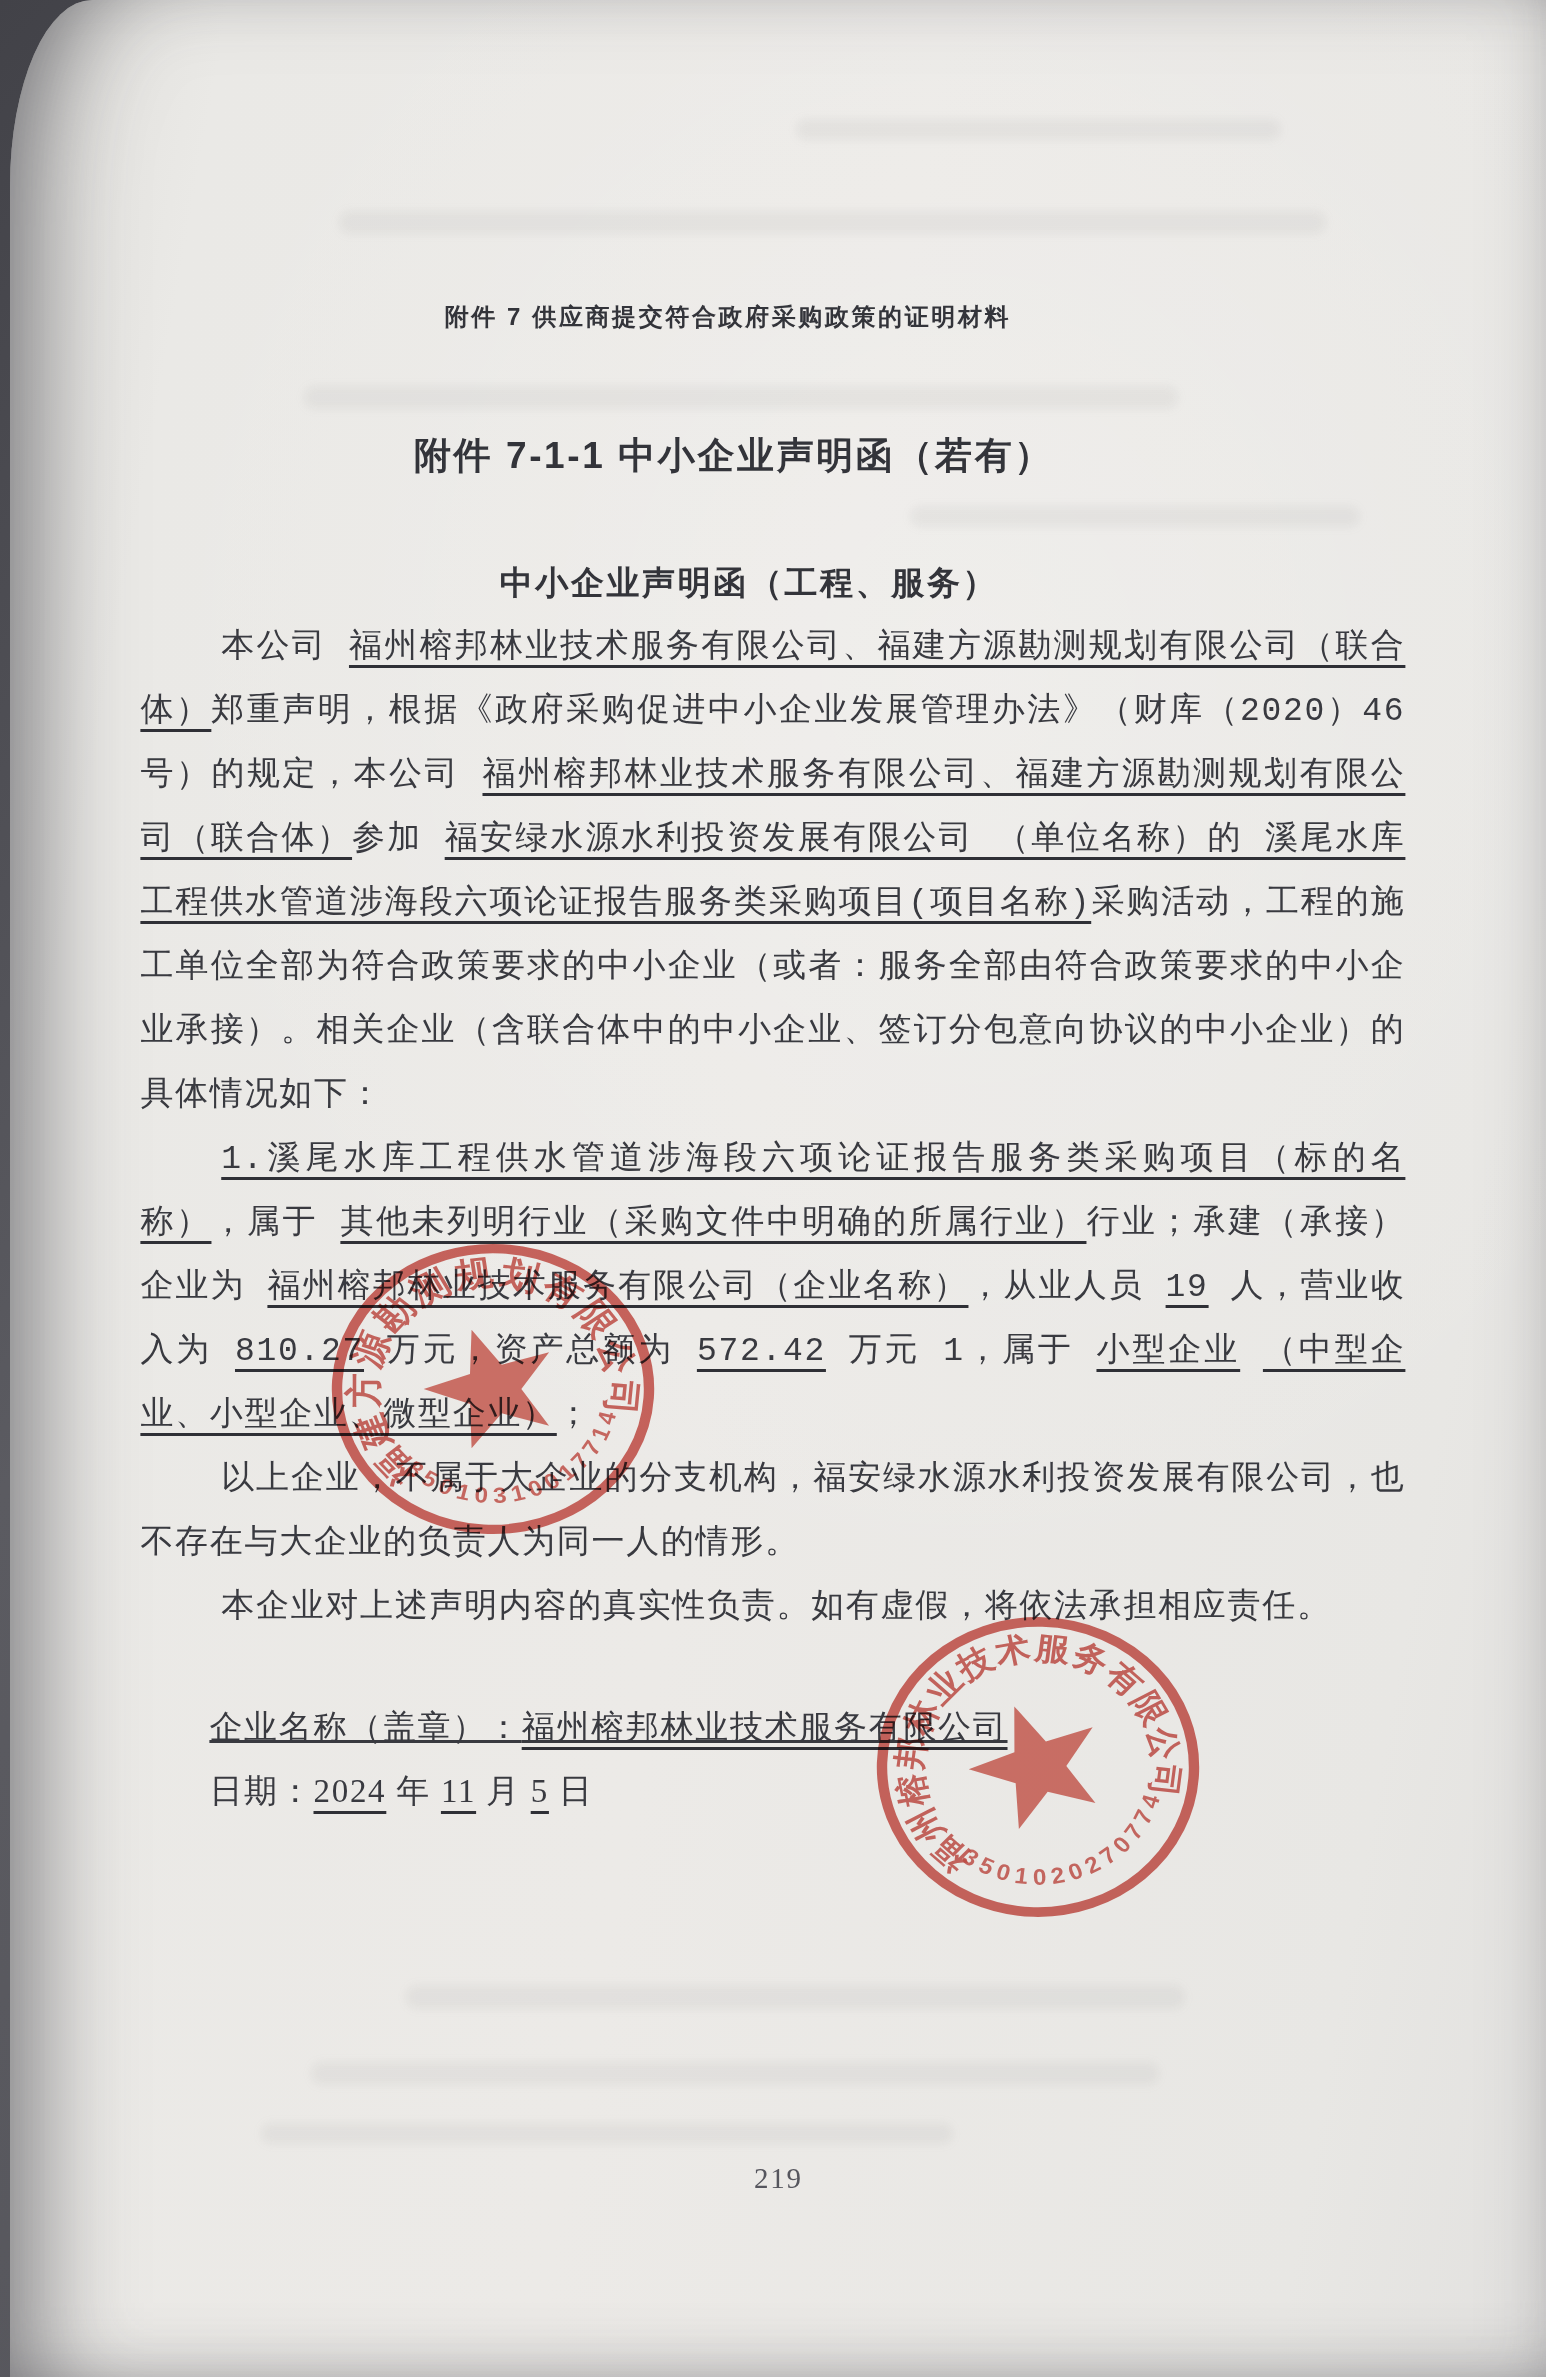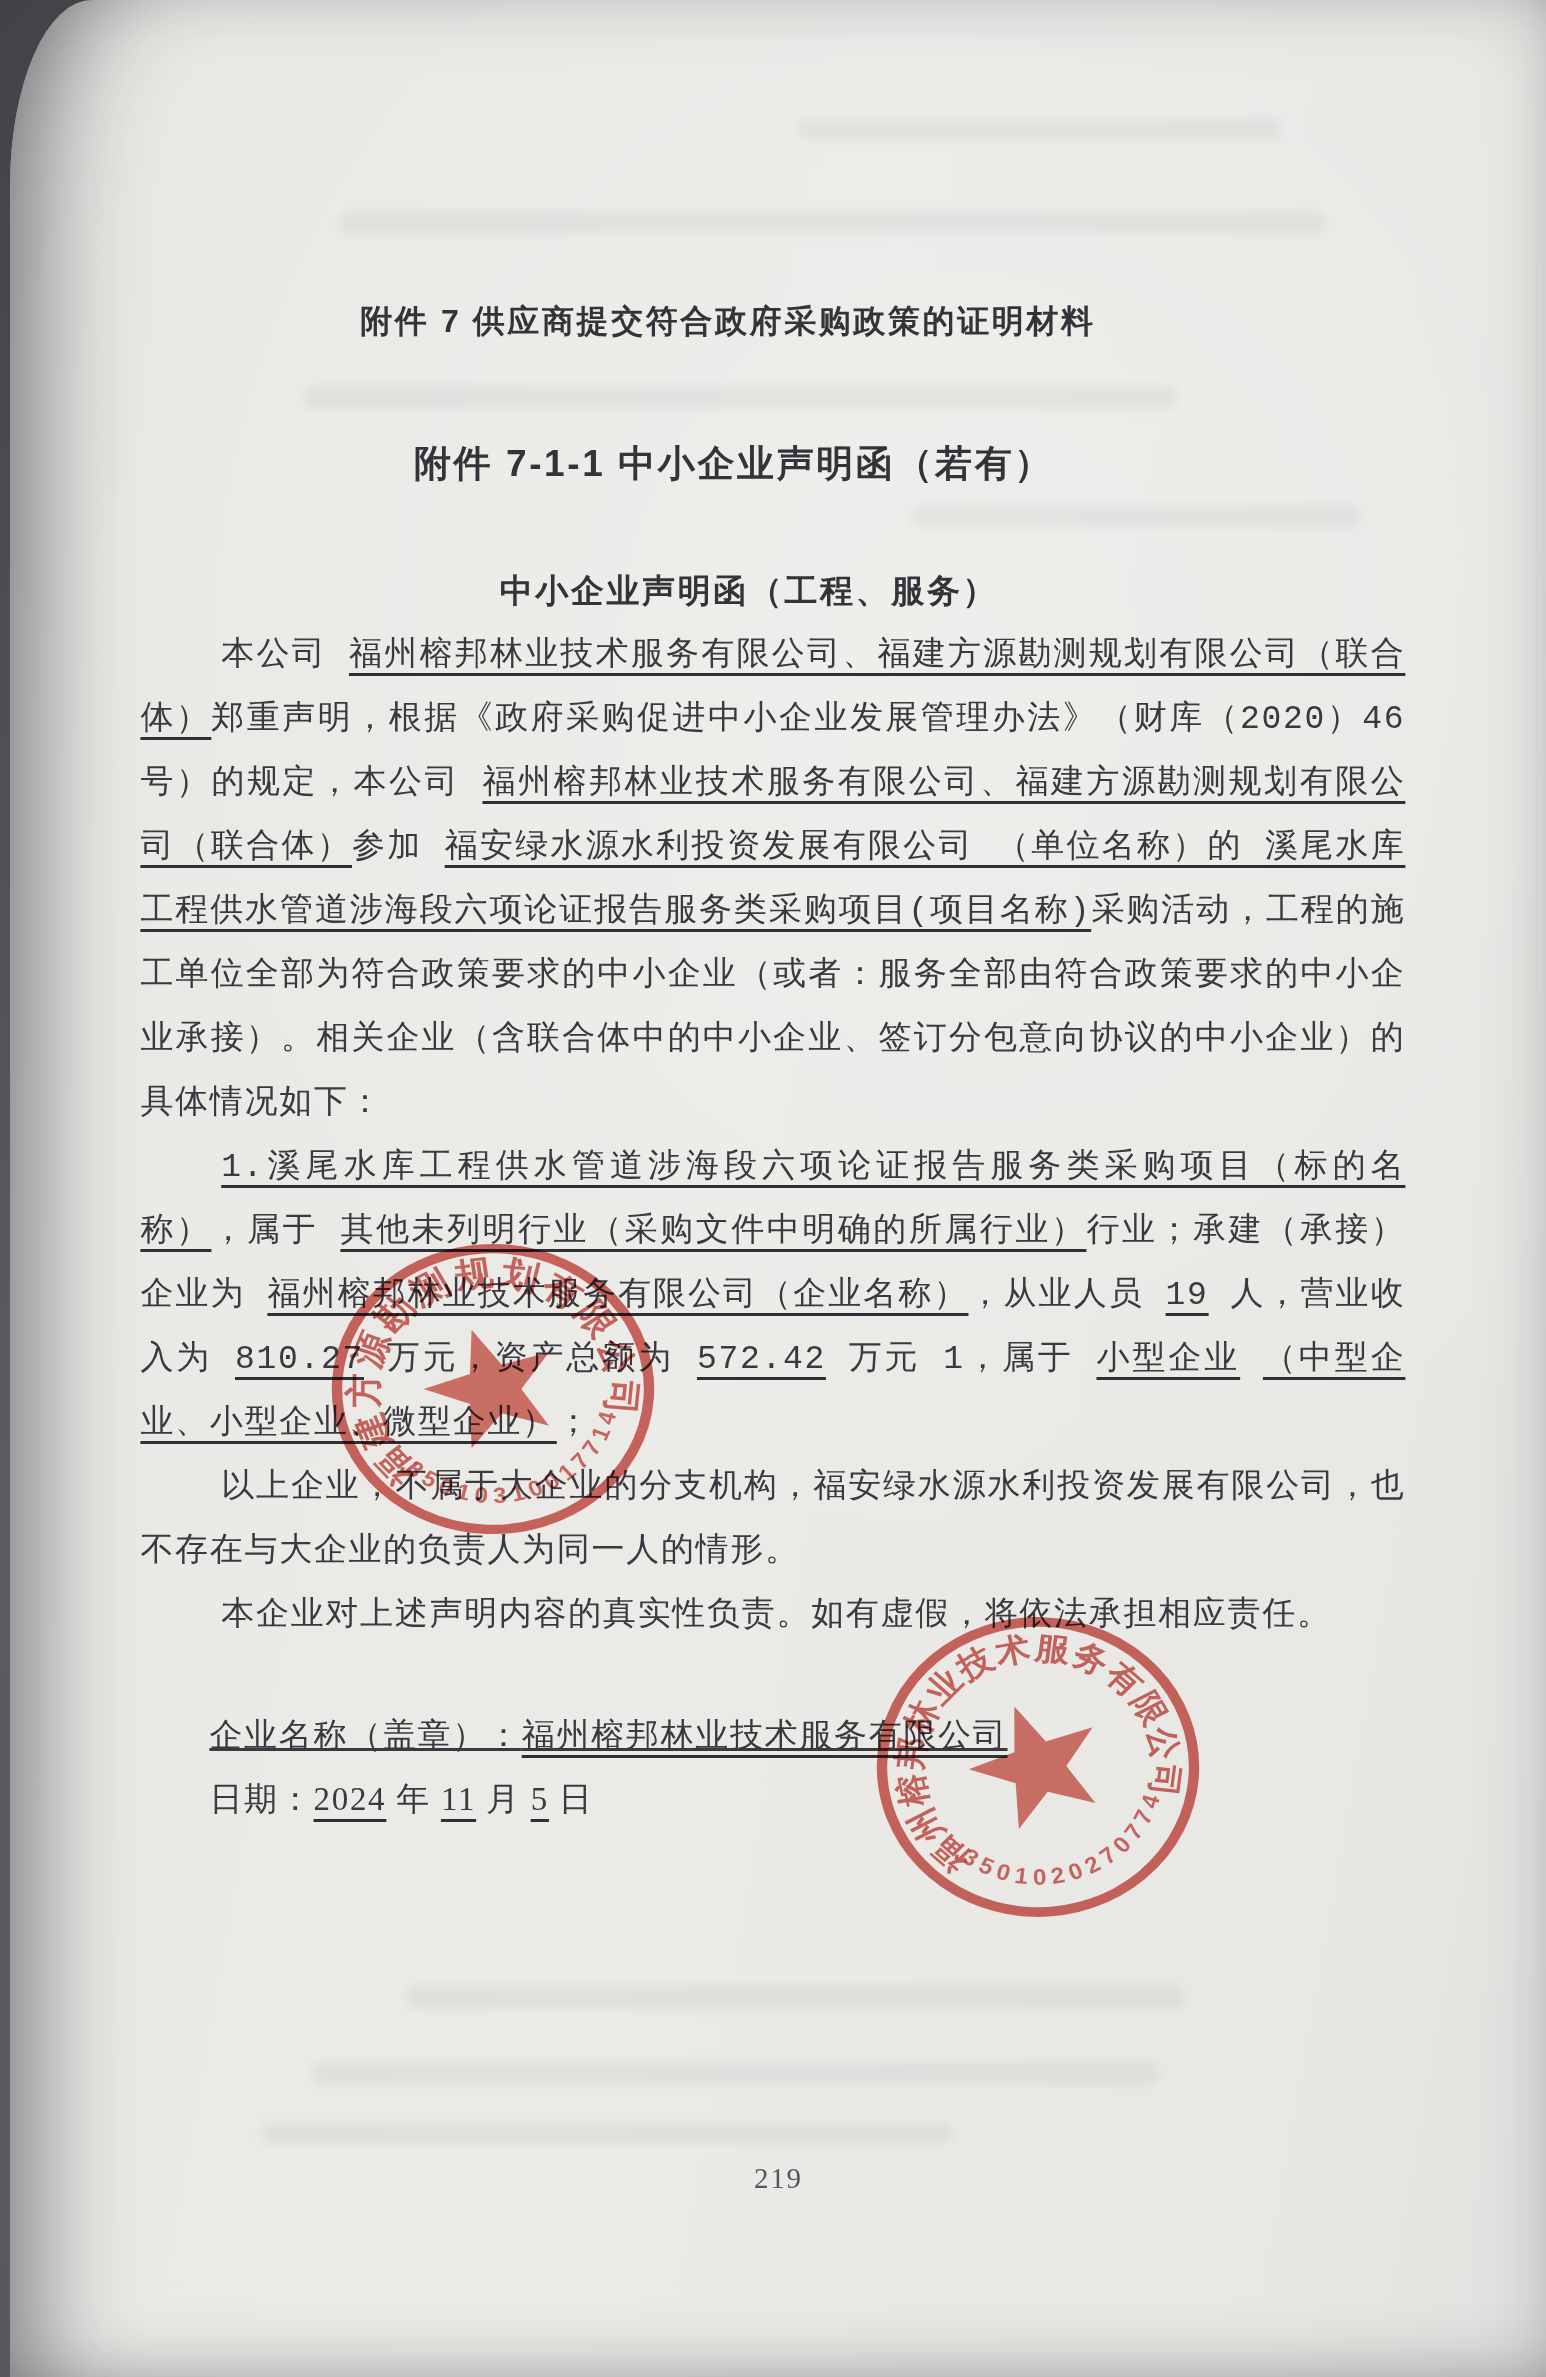--- a/index.html
+++ b/index.html
@@ -35,21 +35,21 @@
     position:absolute;left:130px;right:141px;top:0;
     color:#393a40;
     font-size:33px;line-height:64px;letter-spacing:1.7px;
     text-align:justify;word-break:break-all;
   }
   h1,h2,h3{
     font-family:"Liberation Sans","DejaVu Sans",sans-serif;
     color:#33343a;text-align:center;font-weight:700;
     letter-spacing:2.6px;line-height:1;
   }
-  h1{margin:305px 0 0;font-size:32px;transform:translateX(-45px);}
+  h1{margin:305px 0 0;font-size:24px;transform:translateX(-45px);}
   h2{margin:108px 0 0;font-size:37px;transform:translateX(-39px);}
   h3{margin:92px 0 16px;font-size:33px;transform:translateX(-24px);}
   p.body-p{margin:0;text-indent:2.45em;font-family:Liberation Mono, monospace;}
   p.body-p.first{margin-top:17.3px;}
   p.sig-line{margin:0;padding-left:69px;text-indent:0;}
   p.sig-line.sig-top{margin-top:55px;text-decoration:underline;}
   .seg{white-space:pre-wrap;}
   .seg-u{
     text-decoration:underline;
     text-decoration-thickness:2.6px;

